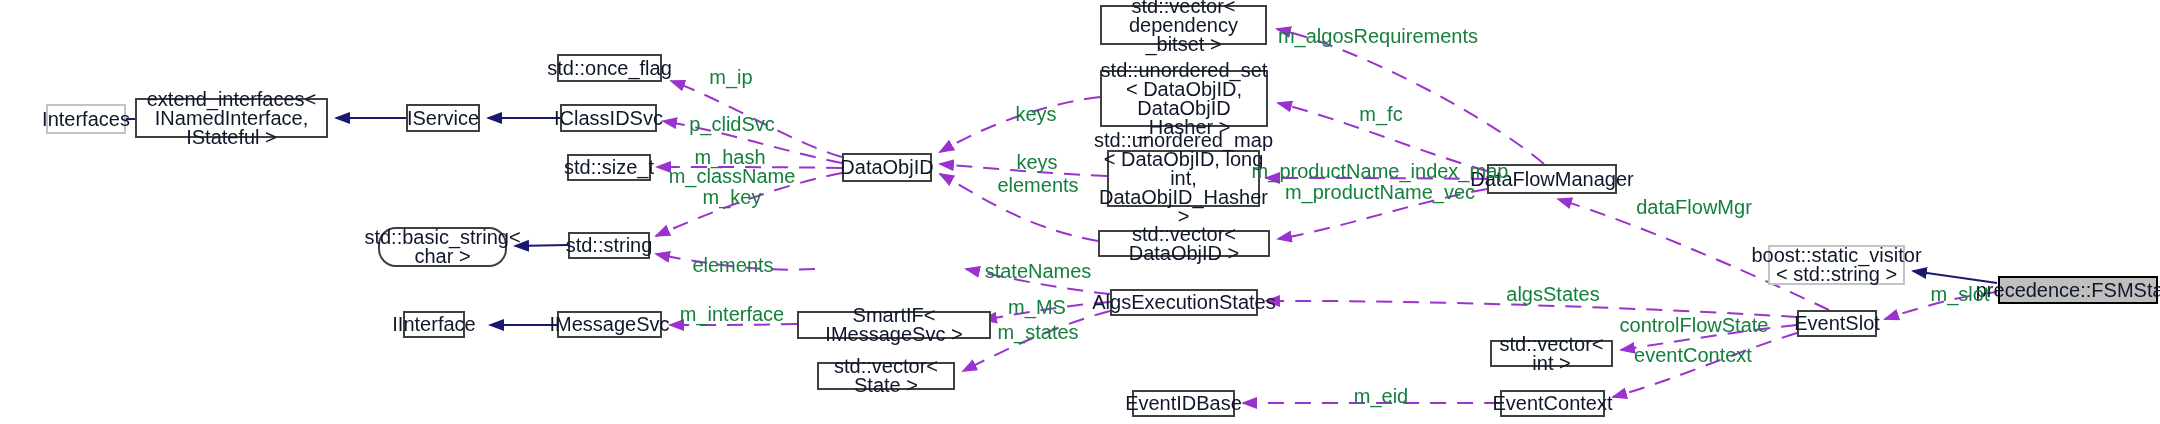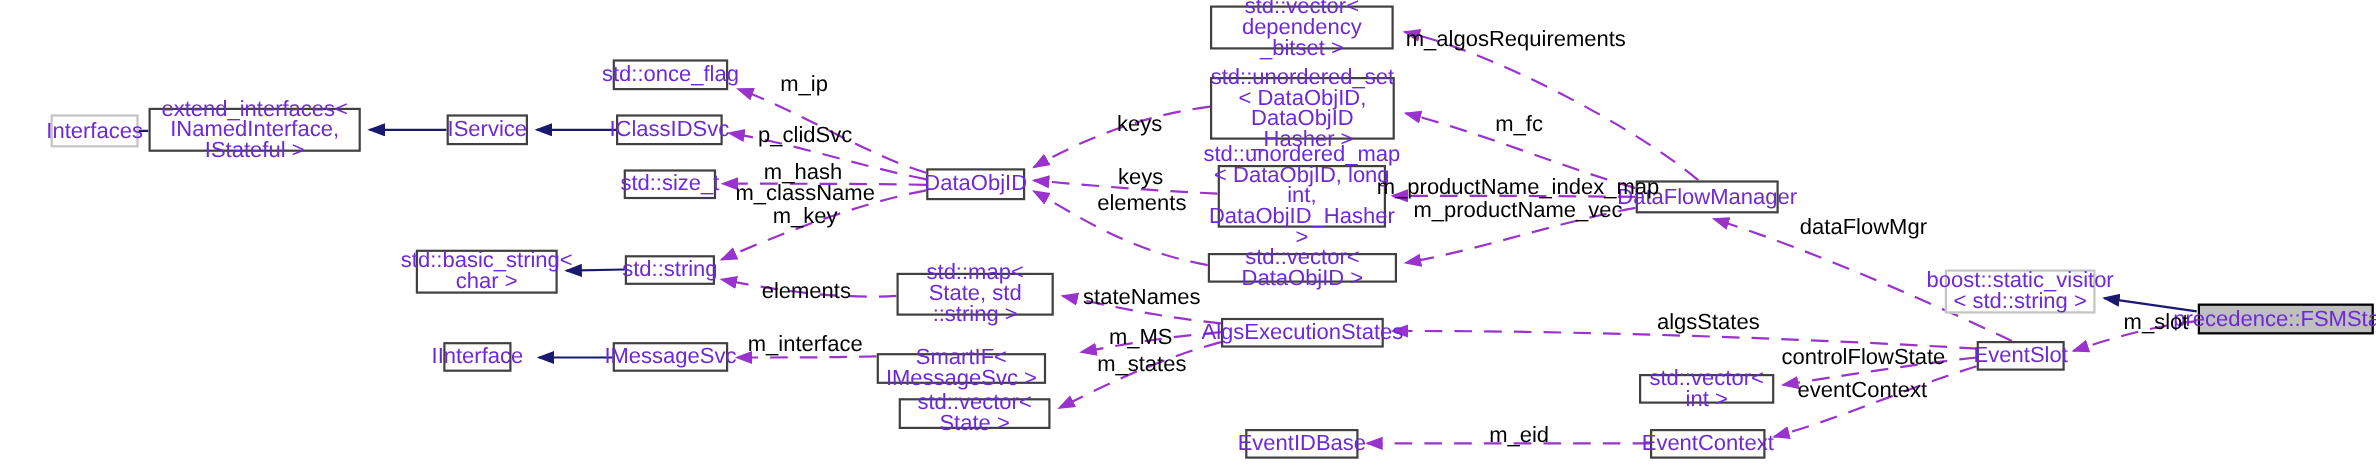--- a/index.html
+++ b/index.html
@@ -14,36 +14,36 @@
   #edges-svg {
     position: absolute;
     left: 0; top: 0;
     width: 2160px; height: 424px;
   }
   .node {
     position: absolute;
     box-sizing: border-box;
     background: #ffffff;
     border: 2px solid #404040;
-    color: #6d28d9;
+    color: #0f172a;
     font-size: 20px;
     line-height: 19px;
     display: flex;
     align-items: center;
     justify-content: center;
     text-align: center;
     white-space: pre-line;
     padding: 1px 4px;
   }
   .node.truncated { border-color: #c3c3c3; }
   .node.main { background: #bfbfbf; border-color: #000000; }
   .edge-label {
     position: absolute;
     transform: translate(-50%, -50%);
-    color: #000000;
+    color: #15803d;
     font-size: 20px;
     line-height: 21px;
     text-align: center;
     white-space: pre-line;
   }
   path.usage {
     fill: none;
     stroke: #9a32cd;
     stroke-width: 2;
     stroke-dasharray: 16,11;
@@ -101,28 +101,26 @@
   </svg>
 
   <div class="node truncated" style="left:6px; top:104px; width:80px; height:30px;margin-left:40px;">Interfaces</div>
   <div class="node" style="left:135px; top:98px; width:193px; height:40px;">extend_interfaces&lt;
 INamedInterface, IStateful &gt;</div>
   <div class="node" style="left:406px; top:104px; width:74px; height:28px;">IService</div>
   <div class="node" style="left:557px; top:54px; width:105px; height:28px;">std::once_flag</div>
   <div class="node" style="left:560px; top:104px; width:97px; height:28px;">IClassIDSvc</div>
   <div class="node" style="left:567px; top:154px; width:84px; height:27px;">std::size_t</div>
   <div class="node" style="left:842px; top:153px; width:90px; height:29px;">DataObjID</div>
-  <div class="node" style="left:378px; top:227px; width:129px; height:40px;">std::basic_string&lt;
+  <div class="node" style="left:378px; top:227px; width:129px; height:40px;border-radius:18px;">std::basic_string&lt;
 char &gt;</div>
   <div class="node" style="left:568px; top:232px; width:82px; height:27px;">std::string</div>
   <div class="node" style="left:403px; top:311px; width:62px; height:27px;">IInterface</div>
   <div class="node" style="left:557px; top:311px; width:105px; height:27px;">IMessageSvc</div>
-  <div class="node" style="left:797px; top:321px; width:154px; height:28px;">SmartIF&lt; IMessageSvc &gt;</div>
-  <div class="node" style="left:815px; top:248px; width:143px; height:39px;">std::map&lt; State, std
-::string &gt;</div>
+  <div class="node" style="left:797px; top:311px; width:194px; height:28px;">SmartIF&lt; IMessageSvc &gt;</div>
   <div class="node" style="left:817px; top:362px; width:138px; height:28px;">std::vector&lt; State &gt;</div>
   <div class="node" style="left:1110px; top:289px; width:148px; height:27px;">AlgsExecutionStates</div>
   <div class="node" style="left:1100px; top:5px; width:167px; height:40px;">std::vector&lt; dependency
 _bitset &gt;</div>
   <div class="node" style="left:1100px; top:70px; width:168px; height:57px;">std::unordered_set
 &lt; DataObjID, DataObjID
 _Hasher &gt;</div>
   <div class="node" style="left:1098px; top:230px; width:172px; height:27px;">std::vector&lt; DataObjID &gt;</div>
   <div class="node" style="left:1107px; top:150px; width:153px; height:57px;">std::unordered_map
 &lt; DataObjID, long int,

